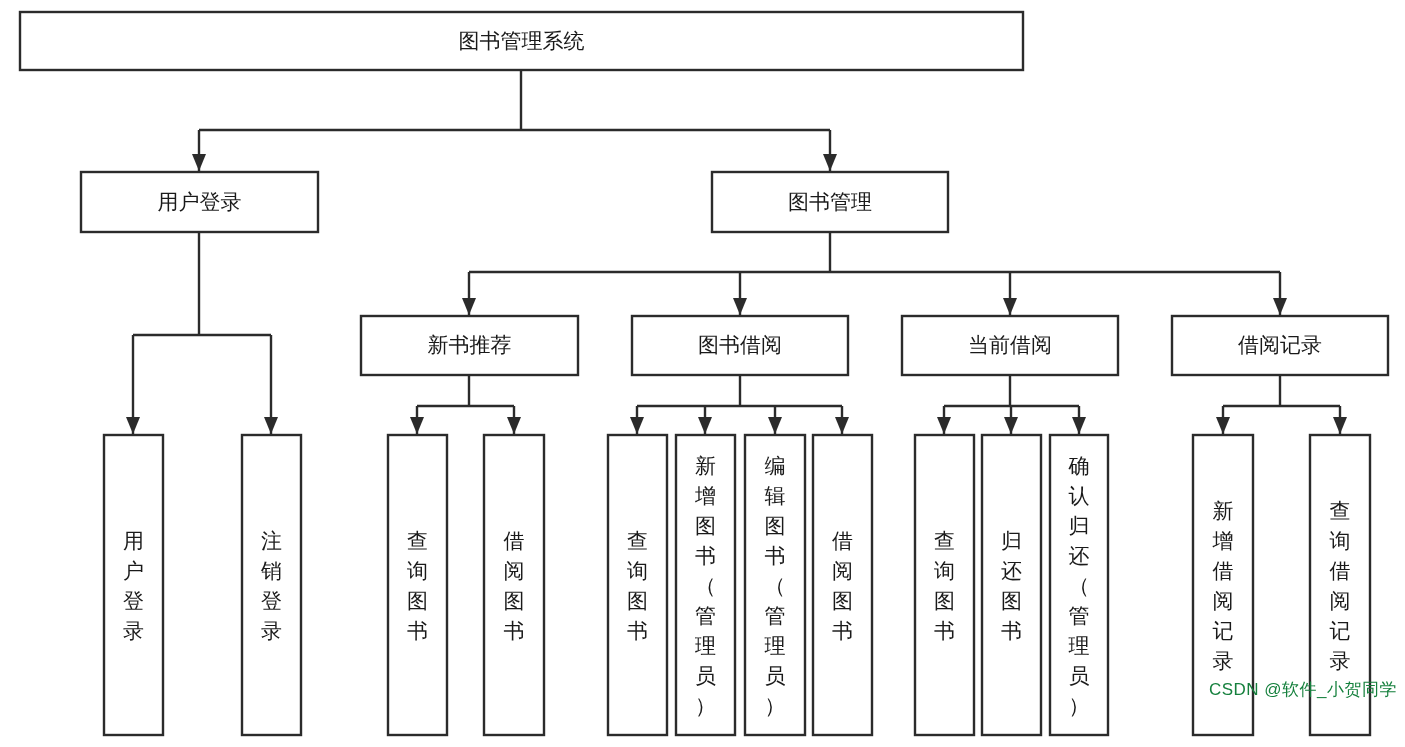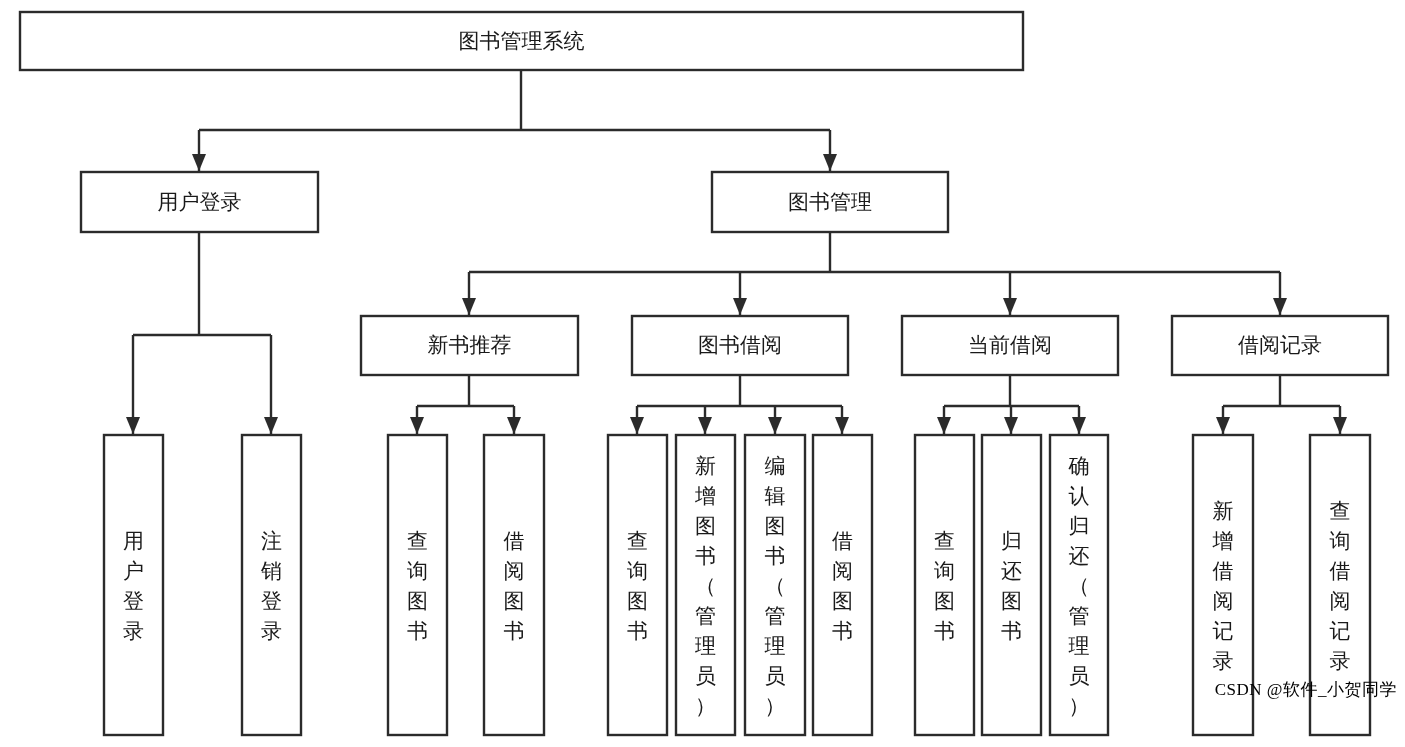--- a/index.html
+++ b/index.html
@@ -56,23 +56,23 @@
     font-family: "Liberation Sans", "DejaVu Sans", sans-serif;
     font-size: 21px;
     fill: #1a1a1a;
     text-anchor: middle;
     white-space: pre;
   }
   .watermark-text {
     position: absolute;
     right: 8px;
     bottom: 6px;
-    font-family: Liberation Serif, serif;
+    font-family: Liberation Sans, sans-serif;
     font-size: 17px;
-    color: #000000;
+    color: #15803d;
     letter-spacing: 0.5px;
     white-space: nowrap;
     user-select: none;
     margin-top: 20px;
   }
 </style>
 </head>
 <body>
 
 <div id="diagram-root">

